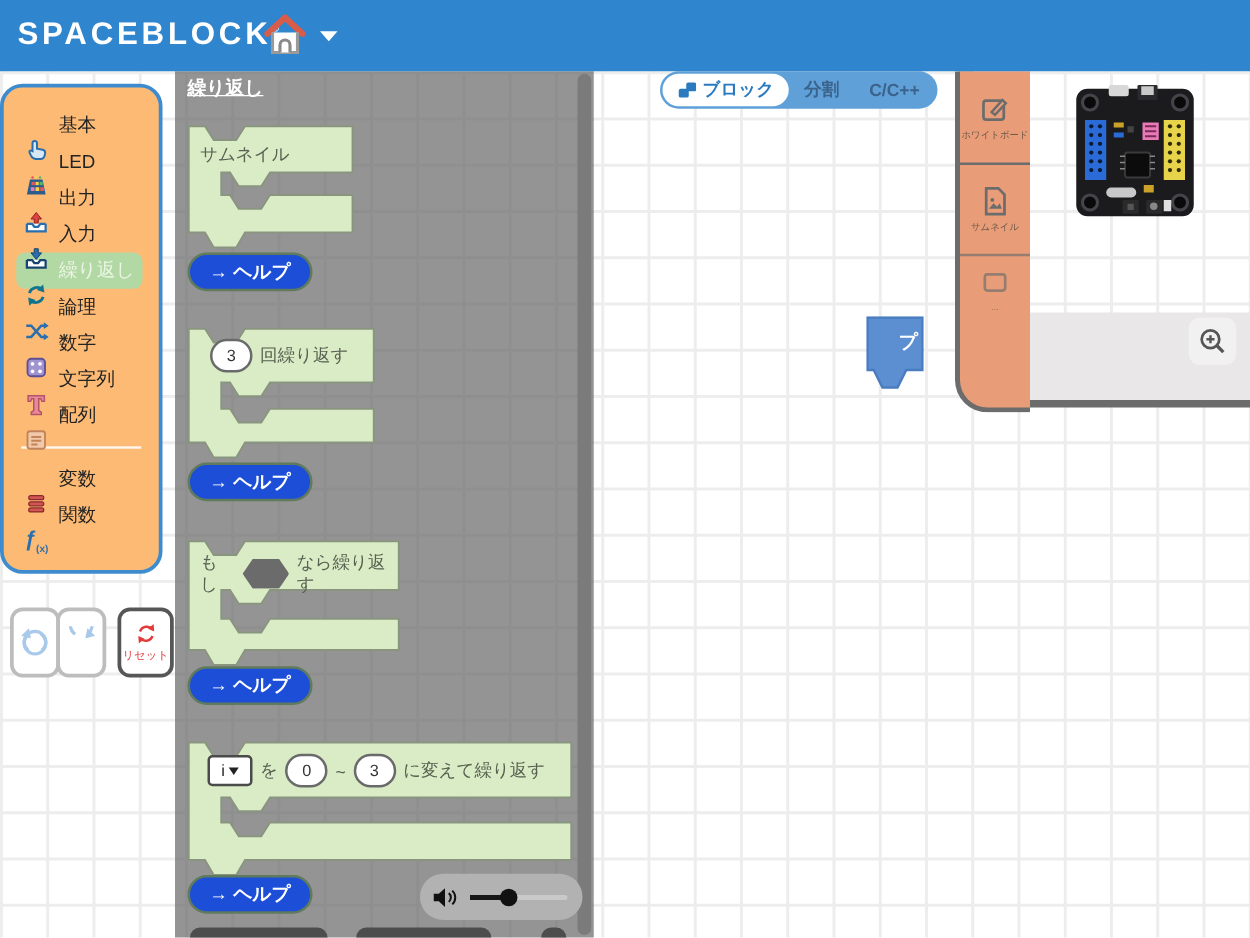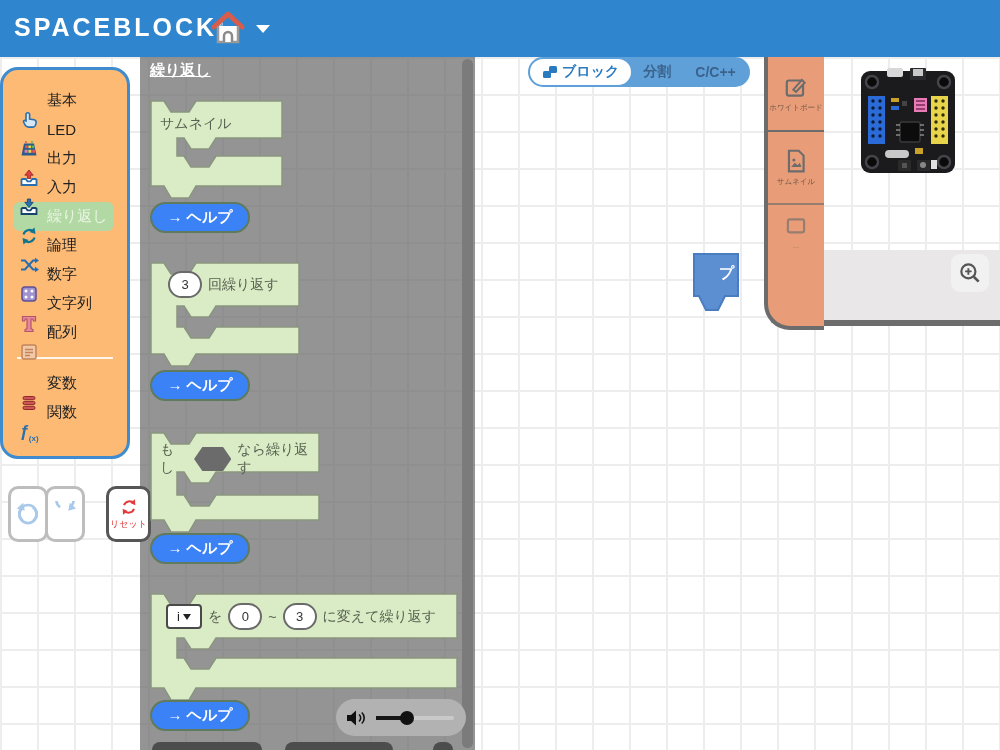--- a/index.html
+++ b/index.html
@@ -36,21 +36,21 @@
   .cat-icon { width:20px; height:20px; display:flex; align-items:flex-start; justify-content:center;margin-top:39px; }
   .fx { font-size:17px; font-weight:bold; font-style:italic; color:#2a6fad; }
   .fx sub { font-size:8px; font-style:normal; }
   .sb-divider { margin:10px 14px 10px 4px; border-top:2px solid rgba(255,255,255,0.85); }
 
   
   #history { left:8px; top:486px; display:flex; z-index:6; }
   .hbtn { width:40px; height:56px; background:#fff; border:3px solid #bdbdbd; border-radius:10px;
     display:flex; align-items:center; justify-content:center; }
   .hbtn.redo { margin-left:-3px; }
-  #reset { margin-left:21px; width:45px; height:56px; background:#fff; border:3px solid #565656;
+  #reset { margin-left:9px; width:45px; height:56px; background:#fff; border:3px solid #565656;
     border-radius:10px; display:flex; flex-direction:column; align-items:center;
     justify-content:center; gap:1px; }
   #reset span { font-size:9px; color:#e23b3b; }
 
   
   #flyout { left:140px; top:57px; width:335px; height:693px;
     background:rgba(107,107,107,0.72); z-index:5; }
   #flyout-title { position:absolute; left:10px; top:4px; color:#fff; font-size:15px;
     font-weight:bold; text-decoration:underline; }
   #flyout-scrollbar { position:absolute; left:322px; top:2px; width:11px; height:689px;
@@ -61,21 +61,21 @@
     font-size:14px; color:#586050; }
   .oval { background:#fff; border:2px solid #6a6a6a; border-radius:14px; min-width:34px;
     height:27px; display:flex; align-items:center; justify-content:center; font-size:13px;
     color:#333; padding:0 4px; }
   .hex { width:38px; height:24px; background:#6b6b6b;
     clip-path:polygon(22% 0,78% 0,100% 50%,78% 100%,22% 100%,0 50%); }
   .dd { background:#fff; border:2px solid #4a4a4a; border-radius:4px; width:36px; height:25px;
     display:flex; align-items:center; justify-content:center; gap:3px; font-size:13px; color:#222; }
   .dd .dd-arrow { width:0; height:0; border-left:4px solid transparent;
     border-right:4px solid transparent; border-top:6px solid #222; }
-  .help-btn { width:100px; height:31px; background:#3b82f6; border:2px solid #5f7a5c;
+  .help-btn { width:100px; height:31px; background:#1d4ed8; border:2px solid #5f7a5c;
     border-radius:17px; color:#fff; font-weight:bold; font-size:15px; display:flex;
     align-items:center; justify-content:center; z-index:6; }
   .stub { background:#4d4d4d; border-radius:9px 9px 0 0; height:8px; z-index:6; }
 
   
   #volume { left:336px; top:699px; width:130px; height:37px; background:#b2b2b2;
     border-radius:19px; display:flex; align-items:center; padding:0 10px; gap:8px; z-index:7; }
   #vol-track { position:relative; width:78px; height:4px; background:#c9c9c9; border-radius:2px; }
   #vol-fill { position:absolute; left:0; top:0; width:30px; height:4px; background:#161616; }
   #vol-thumb { position:absolute; left:24px; top:-5px; width:14px; height:14px;

